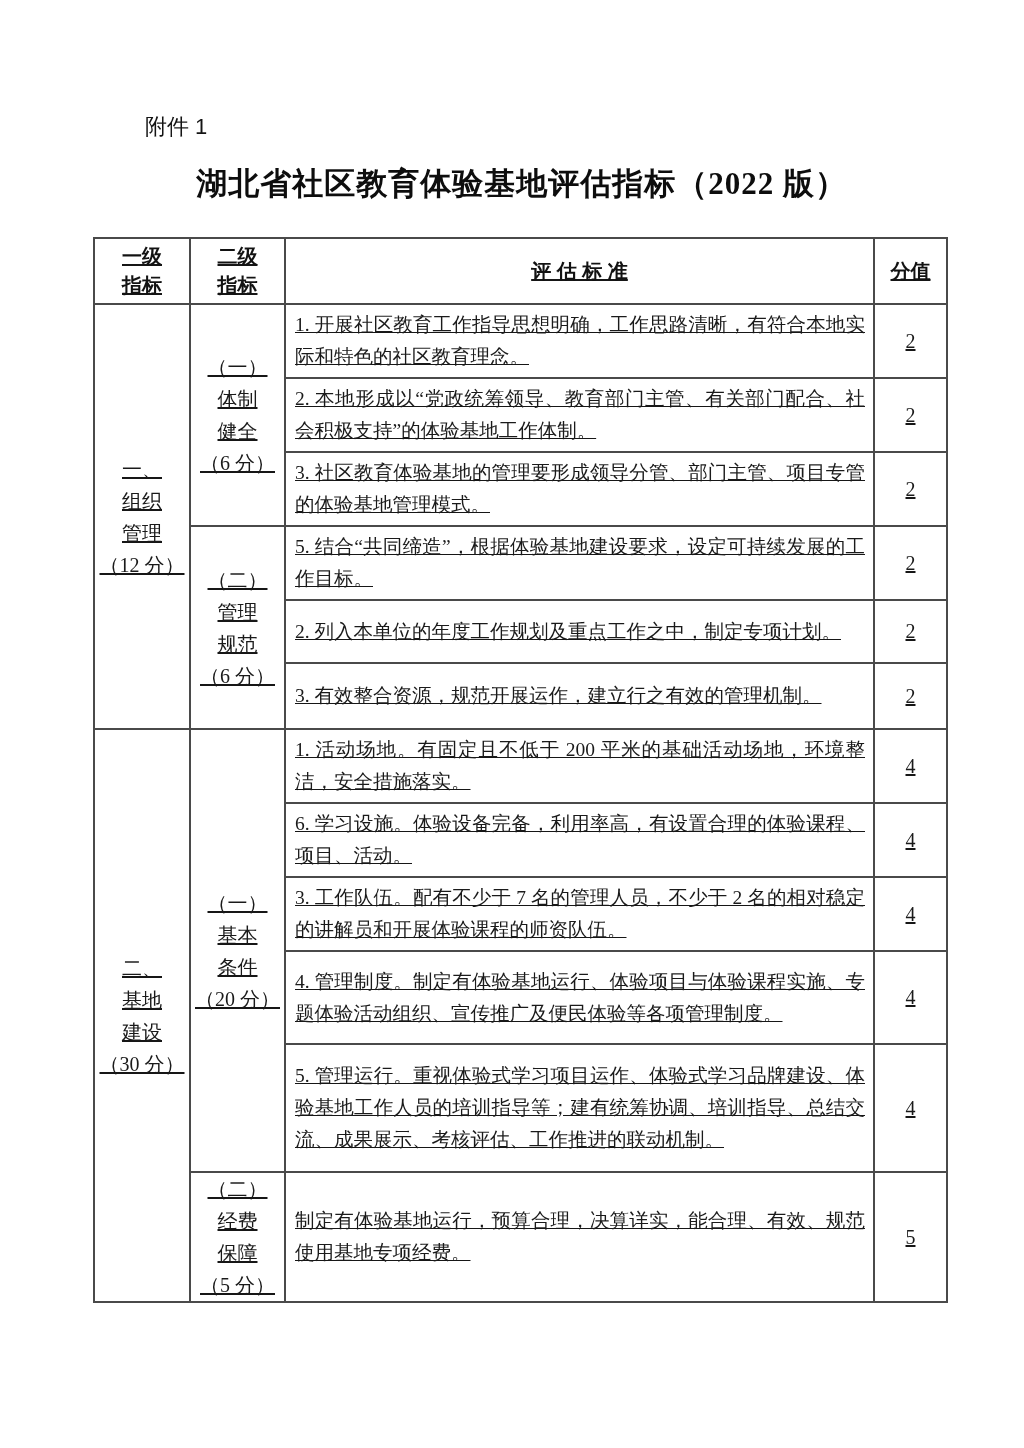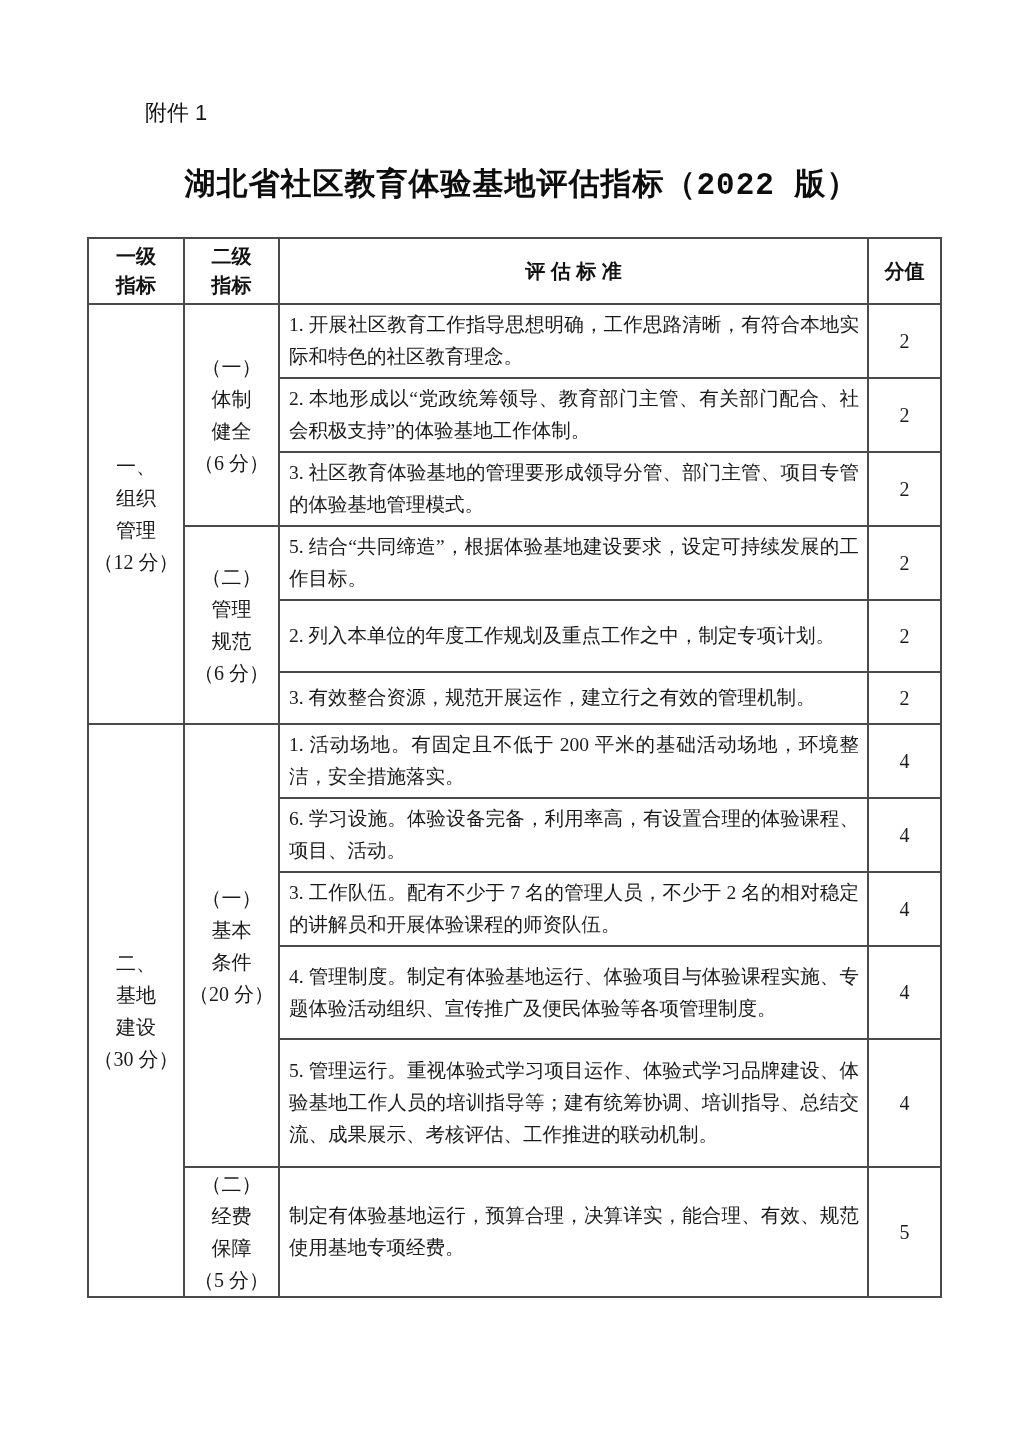--- a/index.html
+++ b/index.html
@@ -7,45 +7,46 @@
   body {
     width: 1024px;
     height: 1448px;
     position: relative;
     font-family: "Liberation Serif", "DejaVu Serif", serif;
     color: #161616;
   }
   .attachment-label {
     position: absolute;
     left: 145px;
-    top: 98px;
+    top: 112px;
     font-family: "Liberation Sans", "DejaVu Sans", sans-serif;
     font-size: 22px;
     color: #141414;
   }
   .page-title {
     position: absolute;
     left: 0;
     right: 0;
     top: 163px;
     text-align: center;
-    font-family: Liberation Mono, monospace;
+    font-family: Liberation Serif, serif;
     font-size: 31px;
     font-weight: bold;
     letter-spacing: 1px;
     color: #0d0d0d;
     padding-left: 19px;
   }
   table.eval-table {
     position: absolute;
-    left: 87px;
+    left: 93px;
     top: 237px;
     width: 853px;
     border-collapse: collapse;
     table-layout: fixed;
+    text-decoration: underline;
   }
   .eval-table th, .eval-table td {
     border: 2px solid #4a4a4a;
     vertical-align: middle;
   }
   .eval-table thead th {
     font-family: "Liberation Sans", "DejaVu Sans", sans-serif;
     font-size: 20px;
     font-weight: bold;
     text-align: center;
@@ -119,25 +120,25 @@
       <td class="cell-score">2</td>
     </tr>
     <tr style="height:64px">
       <td class="cell-indicator" rowspan="3">（二）
 管理
 规范
 （6 分）</td>
       <td class="cell-standard">5. 结合“共同缔造”，根据体验基地建设要求，设定可持续发展的工作目标。</td>
       <td class="cell-score">2</td>
     </tr>
-    <tr style="height:72px">
+    <tr style="height:63px">
       <td class="cell-standard">2. 列入本单位的年度工作规划及重点工作之中，制定专项计划。</td>
       <td class="cell-score">2</td>
     </tr>
-    <tr style="height:52px">
+    <tr style="height:66px">
       <td class="cell-standard">3. 有效整合资源，规范开展运作，建立行之有效的管理机制。</td>
       <td class="cell-score">2</td>
     </tr>
     <tr style="height:64px">
       <td class="cell-indicator" rowspan="6">二、
 基地
 建设
 （30 分）</td>
       <td class="cell-indicator" rowspan="5">（一）
 基本

